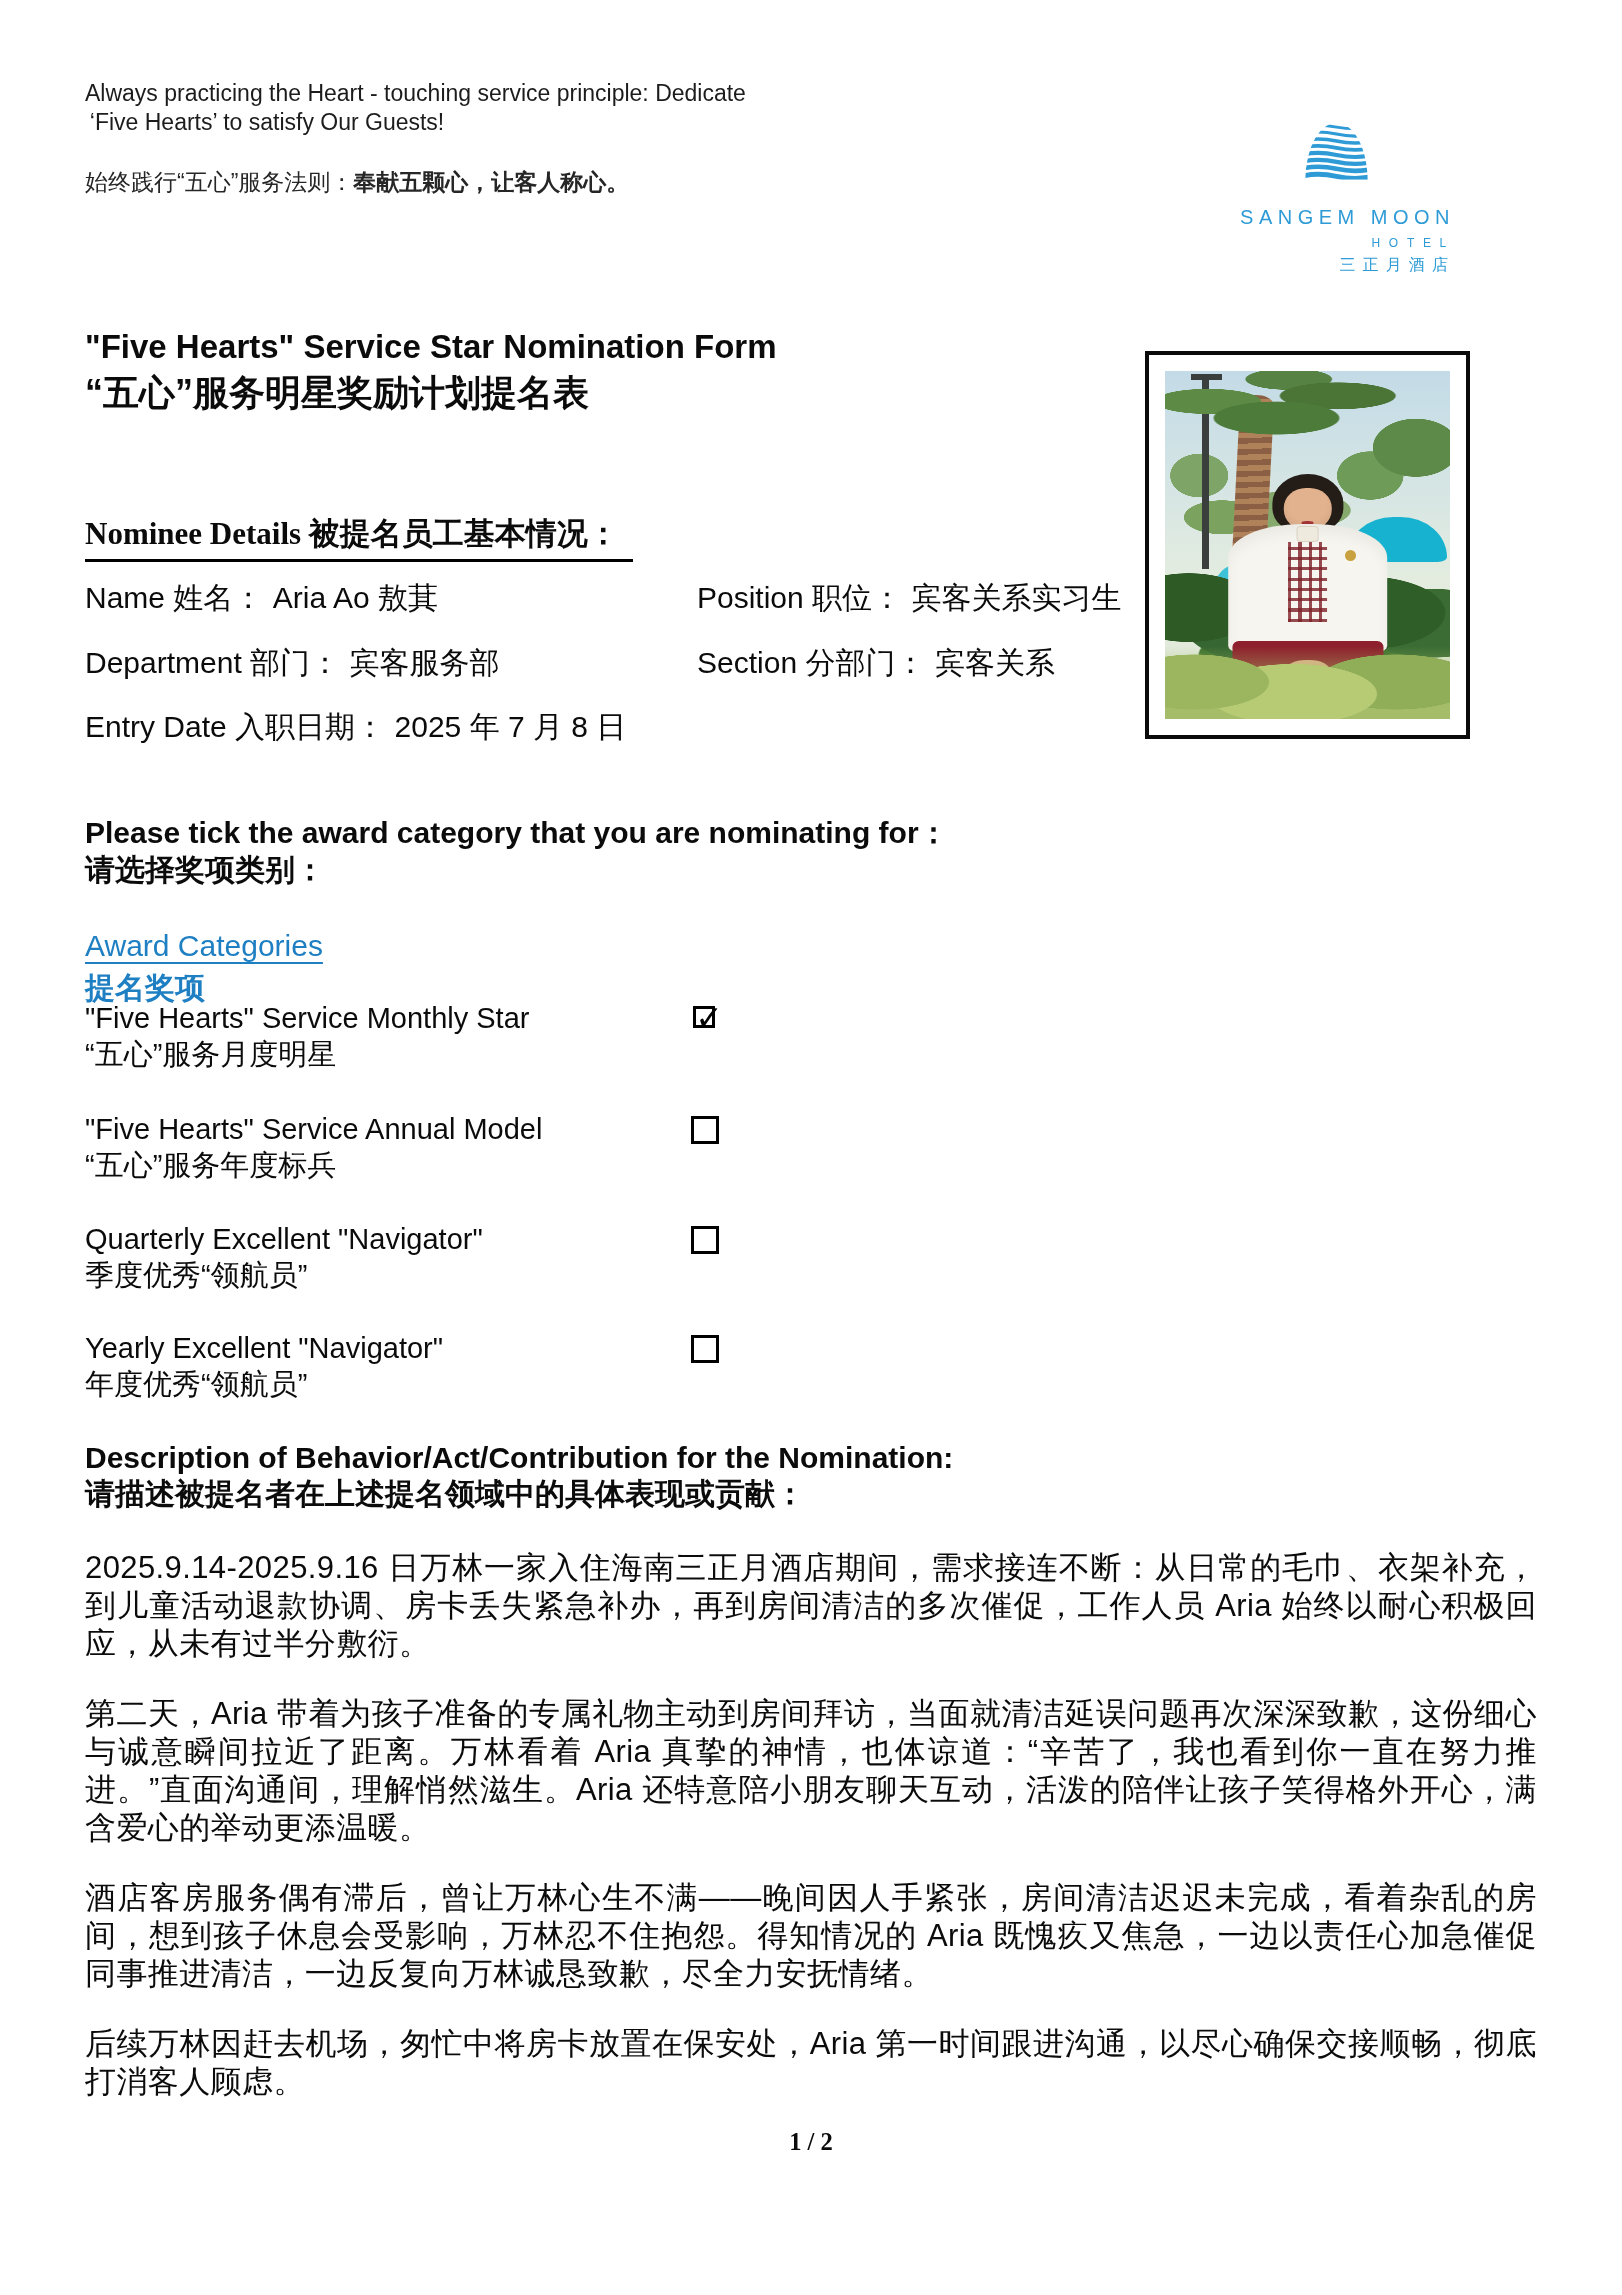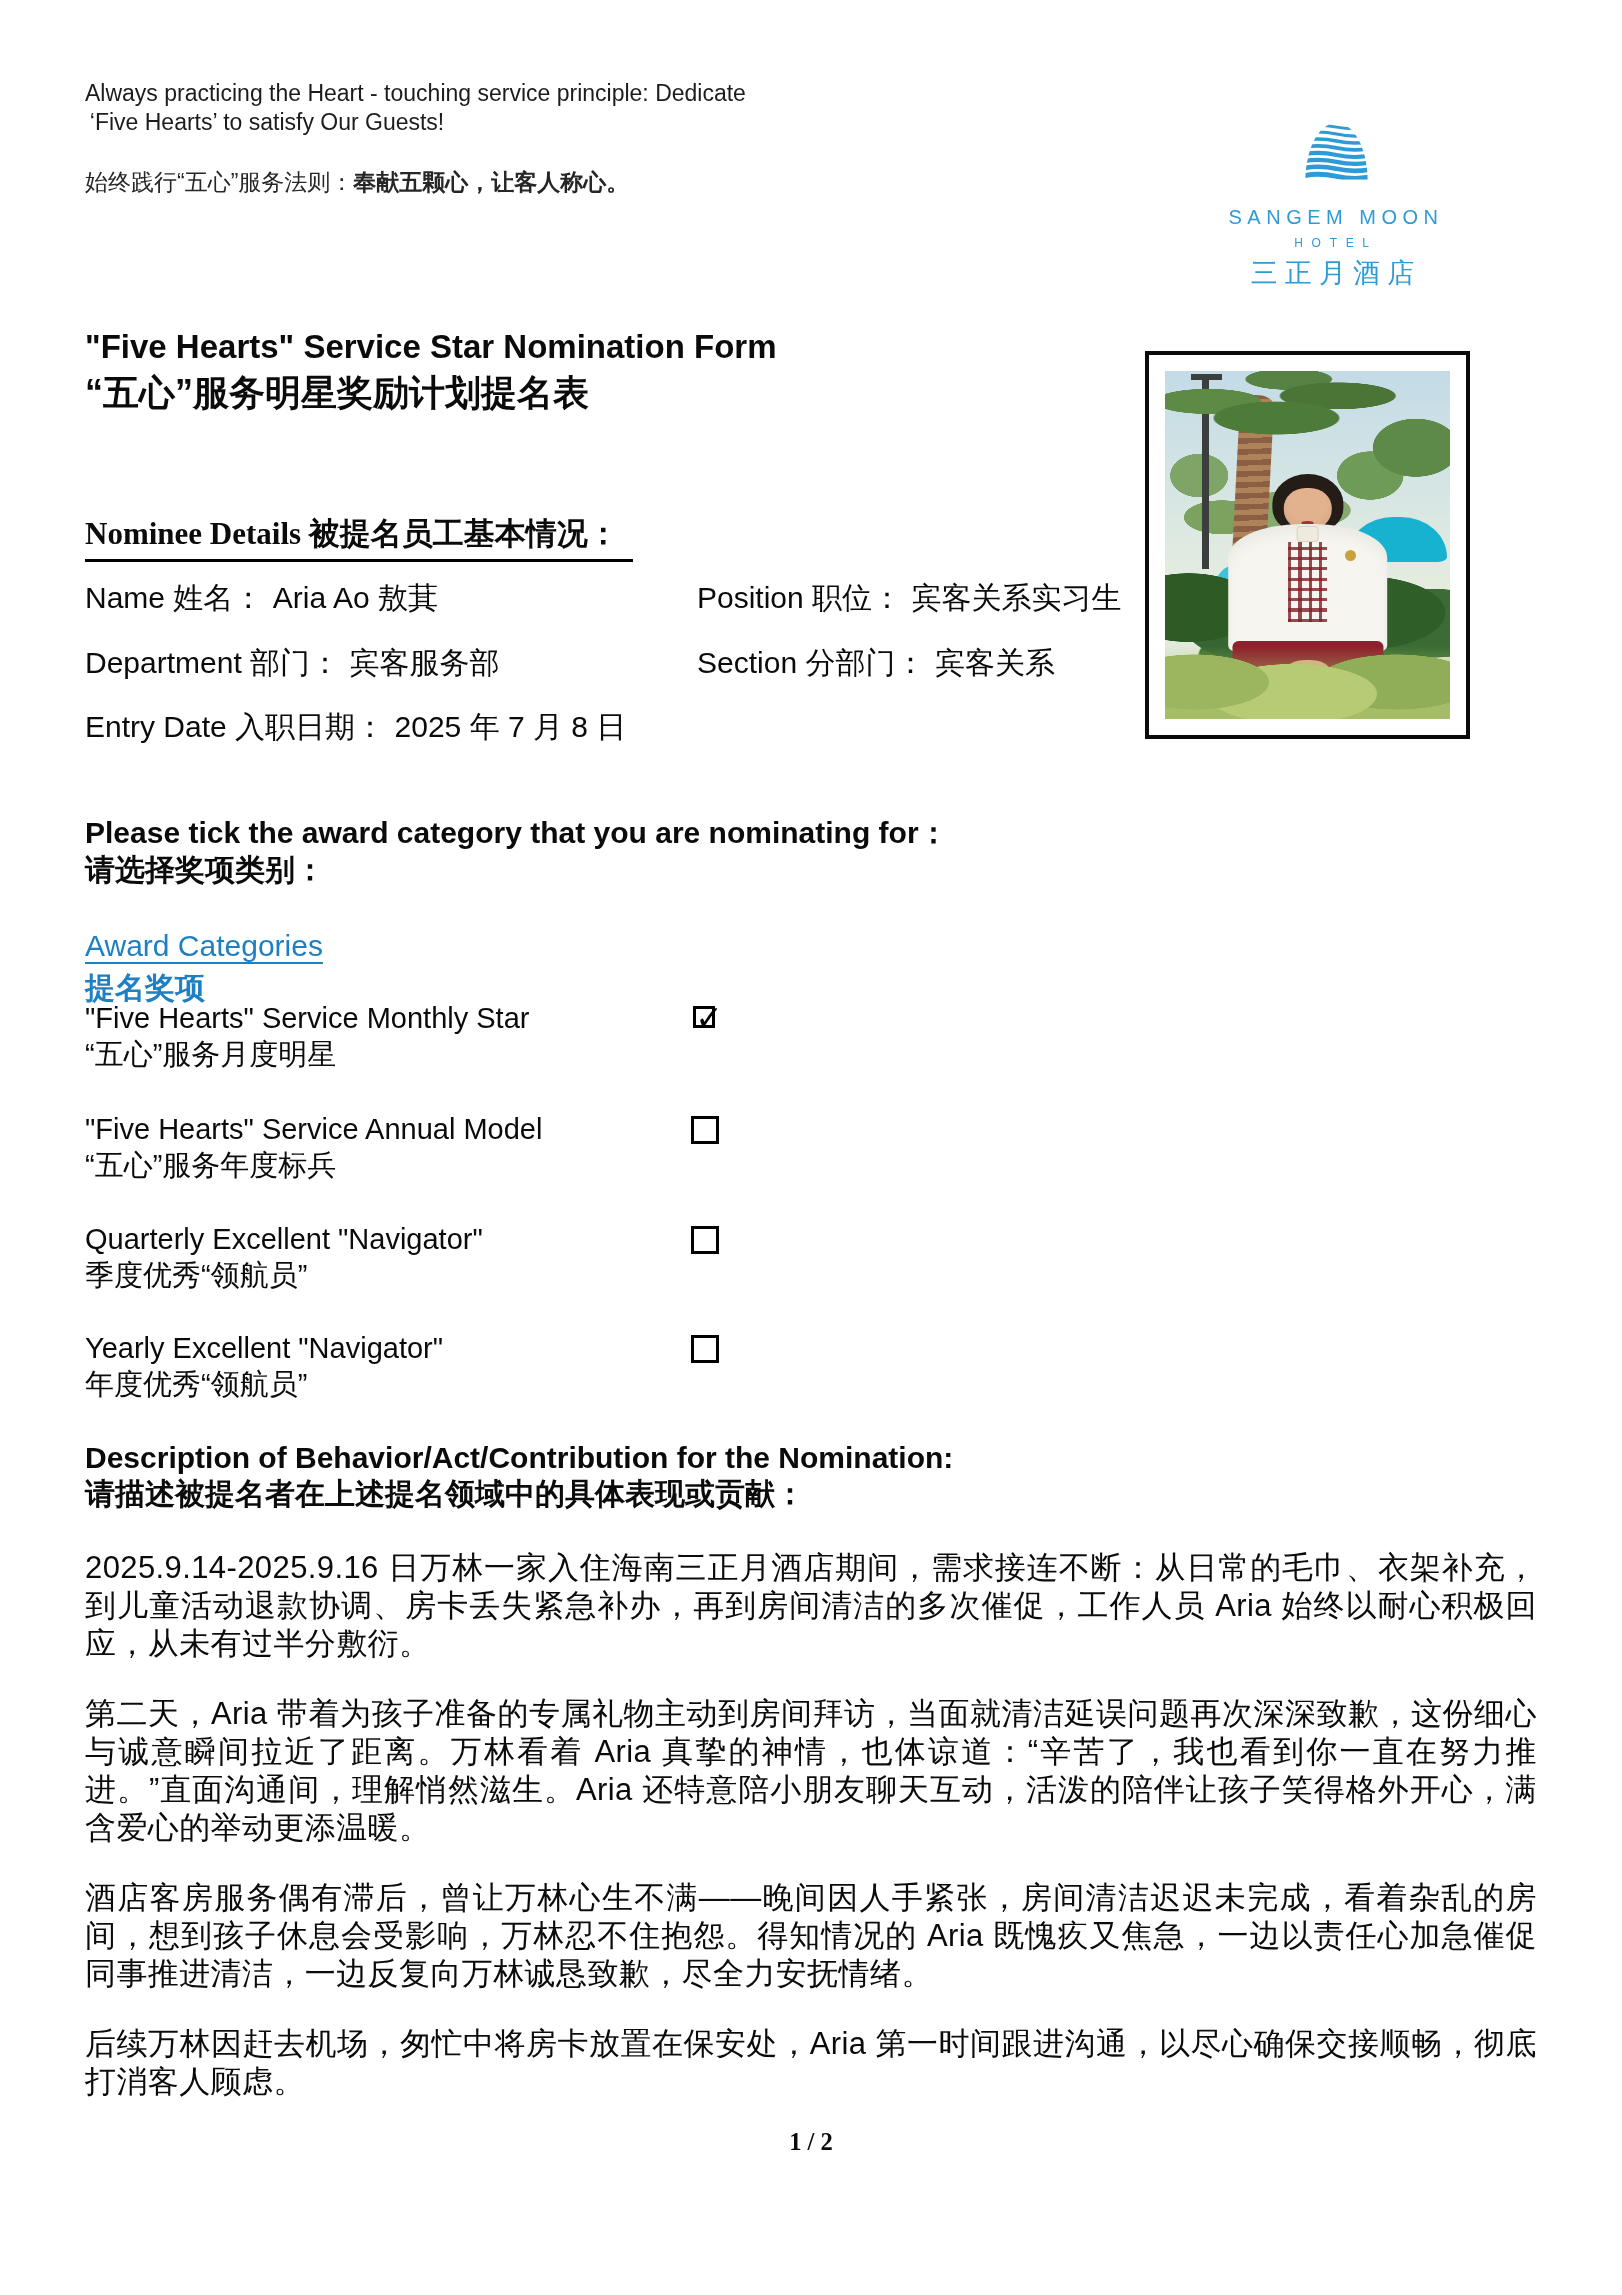--- a/index.html
+++ b/index.html
@@ -13,25 +13,25 @@
   }
   .abs { position:absolute; }
 
   
   .motto { left:85px; top:79px; font-size:23px; line-height:28.5px; color:#1c1c1c; }
   .motto .l2 { padding-left:4.8px; }
   .motto .zh { color:#262626;margin-top:32px; }
   .b { font-weight:700; }
 
   
-  .logo { left:1217px; top:111px; width:238px; text-align:center; }
+  .logo { left:1217px; top:111px; width:238px; text-align:right; }
   .logo svg { display:block; margin:0 auto; }
   .logo-name { margin-top:12.7px; font-size:20px; letter-spacing:5.5px; font-weight:400; }
   .logo-sub  { margin-top:7.1px;  font-size:12px; letter-spacing:8.7px; font-weight:400; }
-  .logo-zh   { margin-top:5.5px;  font-size:27px; letter-spacing:7.1px;  font-weight:400; }
+  .logo-zh   { margin-top:5.5px;  font-size:16px; letter-spacing:7.1px;  font-weight:400; }
 
   
   .doc-title { left:85px; top:325px; }
   .doc-title .en { font-size:33px; font-weight:700; line-height:44px; }
   .doc-title .zh { font-size:36px; font-weight:700; line-height:48px; }
 
   
   .sec-heading { font-size:31px; font-weight:700; }
   .h-underline { display:inline-block; border-bottom:3.2px solid #000; padding-bottom:4px; padding-right:14.3px; }
 

